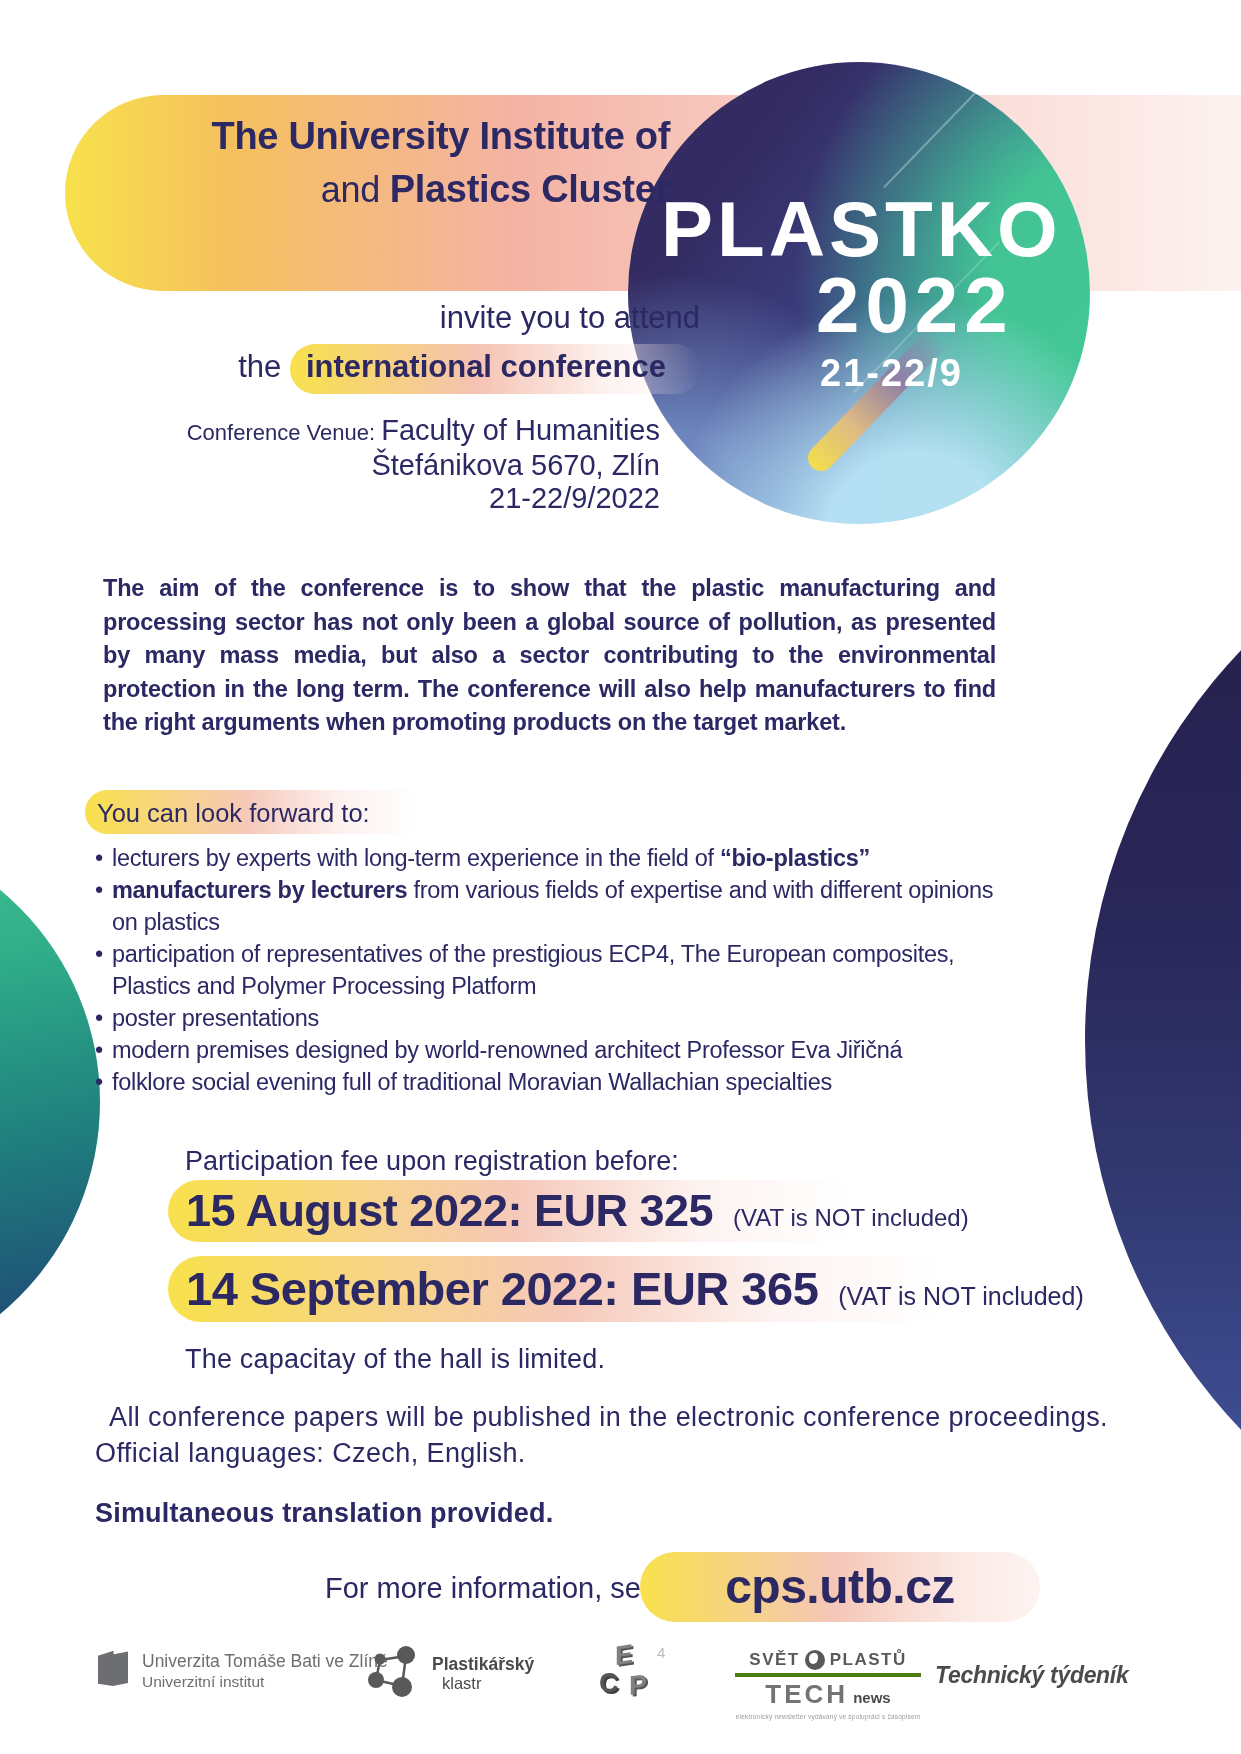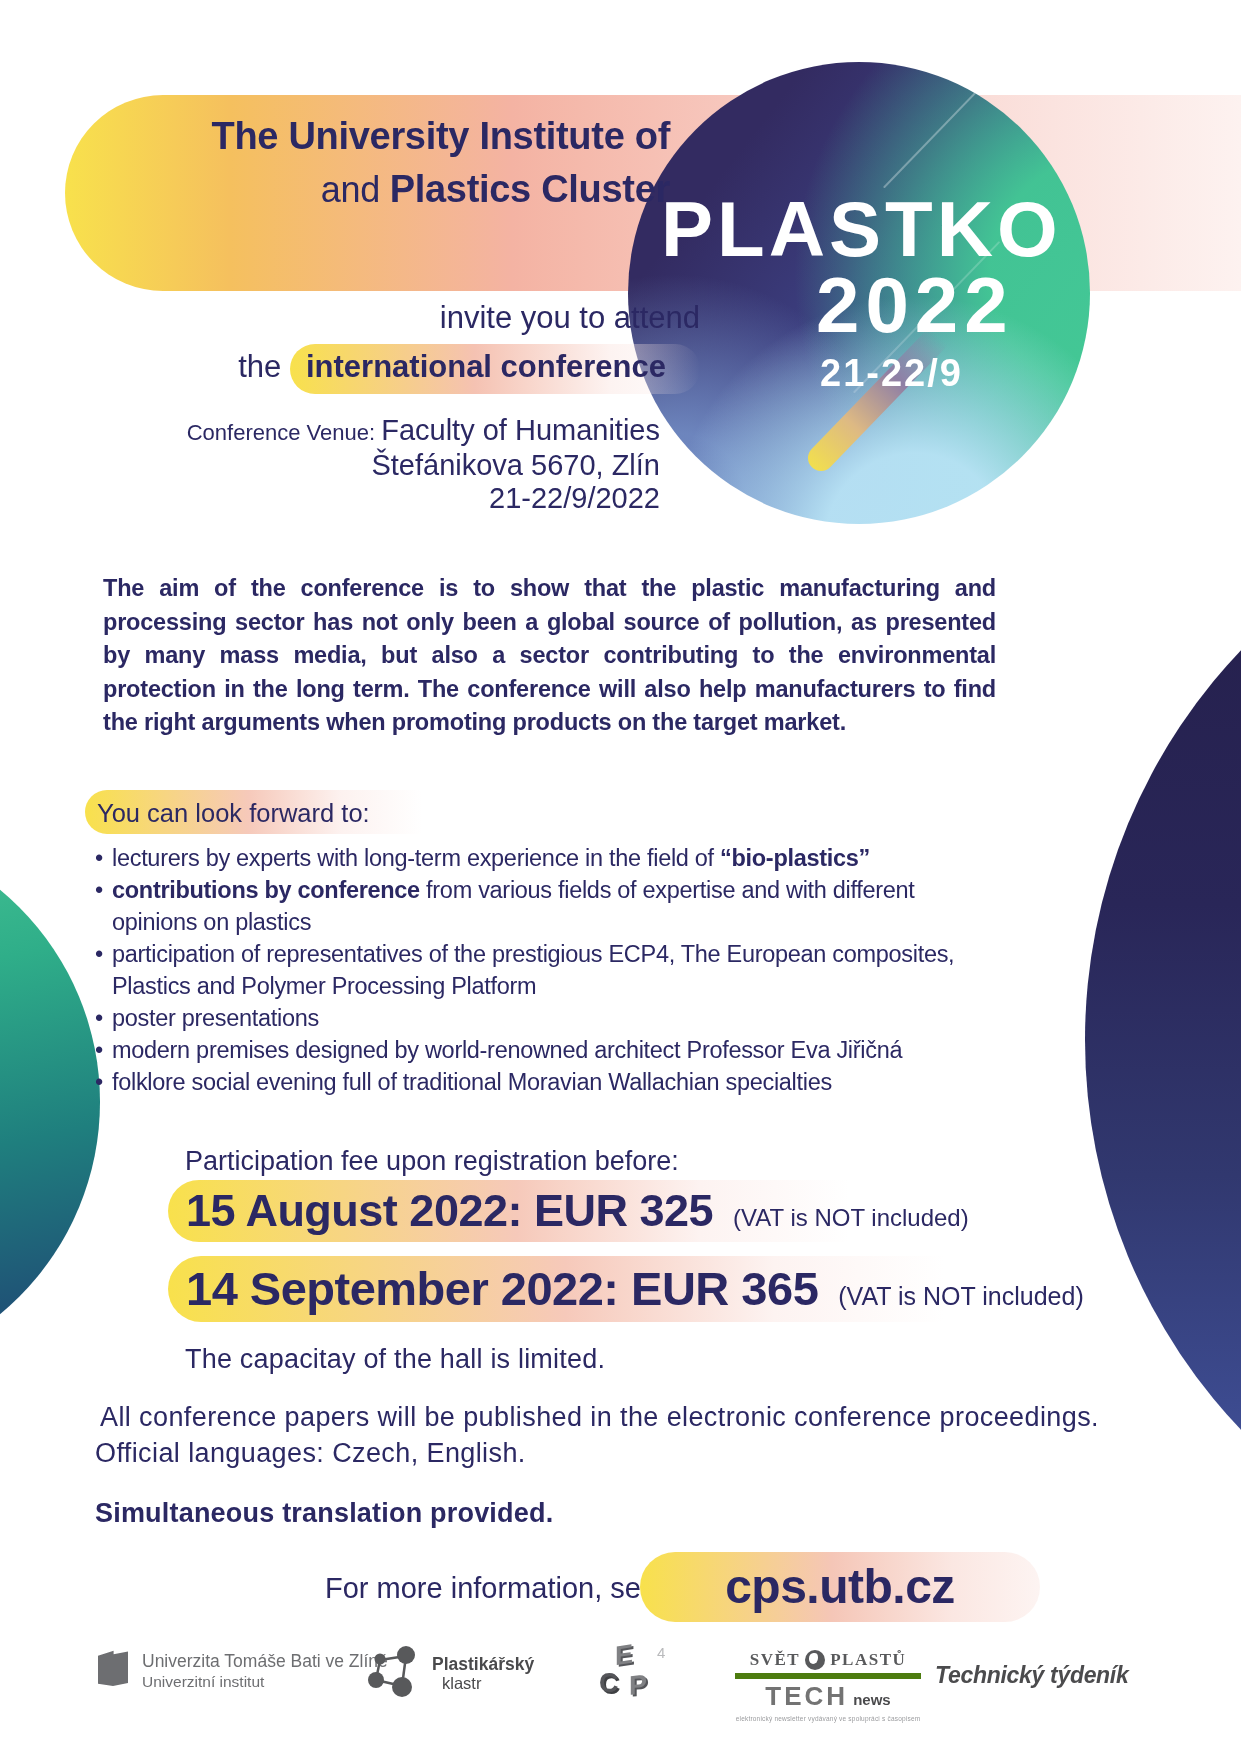--- a/index.html
+++ b/index.html
@@ -49,21 +49,21 @@
   .bullets li{position:relative;padding-left:17px;}
   .bullets li::before{content:"•";position:absolute;left:0;top:0;}
   .b{font-weight:bold;}
 
   .fee-intro{left:185px;top:1146px;font-size:27px;}
   .fee-row{left:168px;height:62px;border-radius:34px;padding:0 30px 0 18px;display:flex;align-items:baseline;white-space:nowrap;
     background:linear-gradient(90deg,#f8e14c 0%,#f6c9ba 42%,rgba(251,231,227,.5) 64%,rgba(255,255,255,0) 82%);}
   .fee-big{font-weight:bold;font-size:45px;line-height:62px;letter-spacing:-.5px;}
   .fee-note{font-size:24px;margin-left:20px;}
   .capacity{left:185px;top:1344px;font-size:27px;letter-spacing:.2px;}
-  .papers{left:100px;top:1402px;font-size:27px;letter-spacing:.4px;}
+  .papers{left:109px;top:1402px;font-size:27px;letter-spacing:.4px;}
   .languages{left:95px;top:1438px;font-size:27px;letter-spacing:.4px;}
   .translation{left:95px;top:1498px;font-size:27px;font-weight:bold;letter-spacing:.2px;}
   .info-label{left:325px;top:1572px;font-size:29px;}
   .site-pill{left:640px;top:1552px;width:400px;height:70px;border-radius:35px;text-align:center;
     font-weight:bold;font-size:48px;line-height:70px;letter-spacing:-.5px;
     background:linear-gradient(90deg,#f8e14c 0%,#f5c6b7 48%,#fbe7e2 78%,#fdf4f2 100%);}
 
   
   .logo-gray{color:#6d6e71;}
   .utb{left:98px;top:1650px;display:flex;}
@@ -76,21 +76,21 @@
   .klastr-text{margin-left:8px;padding-top:10px;color:#4a4a4c;}
   .klastr-l1{font-weight:bold;font-size:17.5px;line-height:20px;}
   .klastr-l2{font-size:16.5px;line-height:19px;padding-left:10px;}
   .ecp4{left:595px;top:1642px;width:84px;height:72px;color:#808184;font-weight:900;}
   .ecp4 span{position:absolute;font-size:27px;text-shadow:2px 2px 0 #55565a;}
   .ecp4 .e{left:20px;top:-2px;transform:skewY(-8deg);}
   .ecp4 .c{left:4px;top:26px;color:#55565a;text-shadow:2px 2px 0 #3f4043;}
   .ecp4 .p{left:34px;top:28px;transform:skewY(-6deg);}
   .ecp4 .four{left:62px;top:2px;font-size:15px;color:#b9babc;text-shadow:none;font-weight:normal;}
   .svet{left:735px;top:1650px;width:186px;text-align:center;color:#58595b;}
-  .svet-row{display:flex;align-items:center;justify-content:center;border-bottom:6px solid #4d7c0f;padding-bottom:3px;font-family:Liberation Serif, serif;}
+  .svet-row{display:flex;align-items:center;justify-content:center;border-bottom:4px solid #4d7c0f;padding-bottom:3px;}
   .svet-word{font-weight:bold;font-size:17px;letter-spacing:1.5px;}
   .globe{width:20px;height:20px;border-radius:50%;background:#58595b;margin:0 5px;position:relative;}
   .globe::after{content:"";position:absolute;left:4px;top:3px;width:9px;height:11px;background:#fff;border-radius:50% 40% 55% 45%;}
   .tech-row{margin-top:2px;display:flex;align-items:baseline;justify-content:center;}
   .tech{font-weight:bold;font-size:26px;letter-spacing:3px;color:#737373;}
   .news{font-weight:bold;font-size:15px;margin-left:5px;color:#4a4a4c;}
   .svet-tag{font-size:6.5px;color:#9a9b9e;margin-top:3px;letter-spacing:.2px;}
   .tydenik{left:935px;top:1662px;font-weight:bold;font-style:italic;font-size:23px;color:#4b4b4d;letter-spacing:-.3px;}
 </style>
 </head>
@@ -125,21 +125,21 @@
     <div><span class="venue-label">Conference Venue: </span><span>Faculty of Humanities</span></div>
     <div>Štefánikova 5670, Zlín</div>
     <div>21-22/9/2022</div>
   </div>
 
   <div class="abs aim">The aim of the conference is to show that the plastic manufacturing and processing sector has not only been a global source of pollution, as presented by many mass media, but also a sector contributing to the environmental protection in the long term. The conference will also help manufacturers to find the right arguments when promoting products on the target market.</div>
 
   <div class="abs lf-pill hl">You can look forward to:</div>
   <ul class="abs bullets">
     <li><span>lecturers by experts with long-term experience in the field of </span><span class="b">“bio-plastics”</span><span></span></li>
-    <li><span></span><span class="b">contributions by conference</span><span> from various fields of expertise and with different opinions on plastics</span></li>
+    <li><span></span><span class="b">manufacturers by lecturers</span><span> from various fields of expertise and with different opinions on plastics</span></li>
     <li><span>participation of representatives of the prestigious ECP4, The European composites, Plastics and Polymer Processing Platform</span></li>
     <li><span>poster presentations</span></li>
     <li><span>modern premises designed by world-renowned architect Professor Eva Jiřičná</span></li>
     <li><span>folklore social evening full of traditional Moravian Wallachian specialties</span></li>
   </ul>
 
   <div class="abs fee-intro">Participation fee upon registration before:</div>
   <div class="abs fee-row" style="top:1180px;">
     <span class="fee-big">15 August 2022: EUR 325</span>
     <span class="fee-note">(VAT is NOT included)</span>

